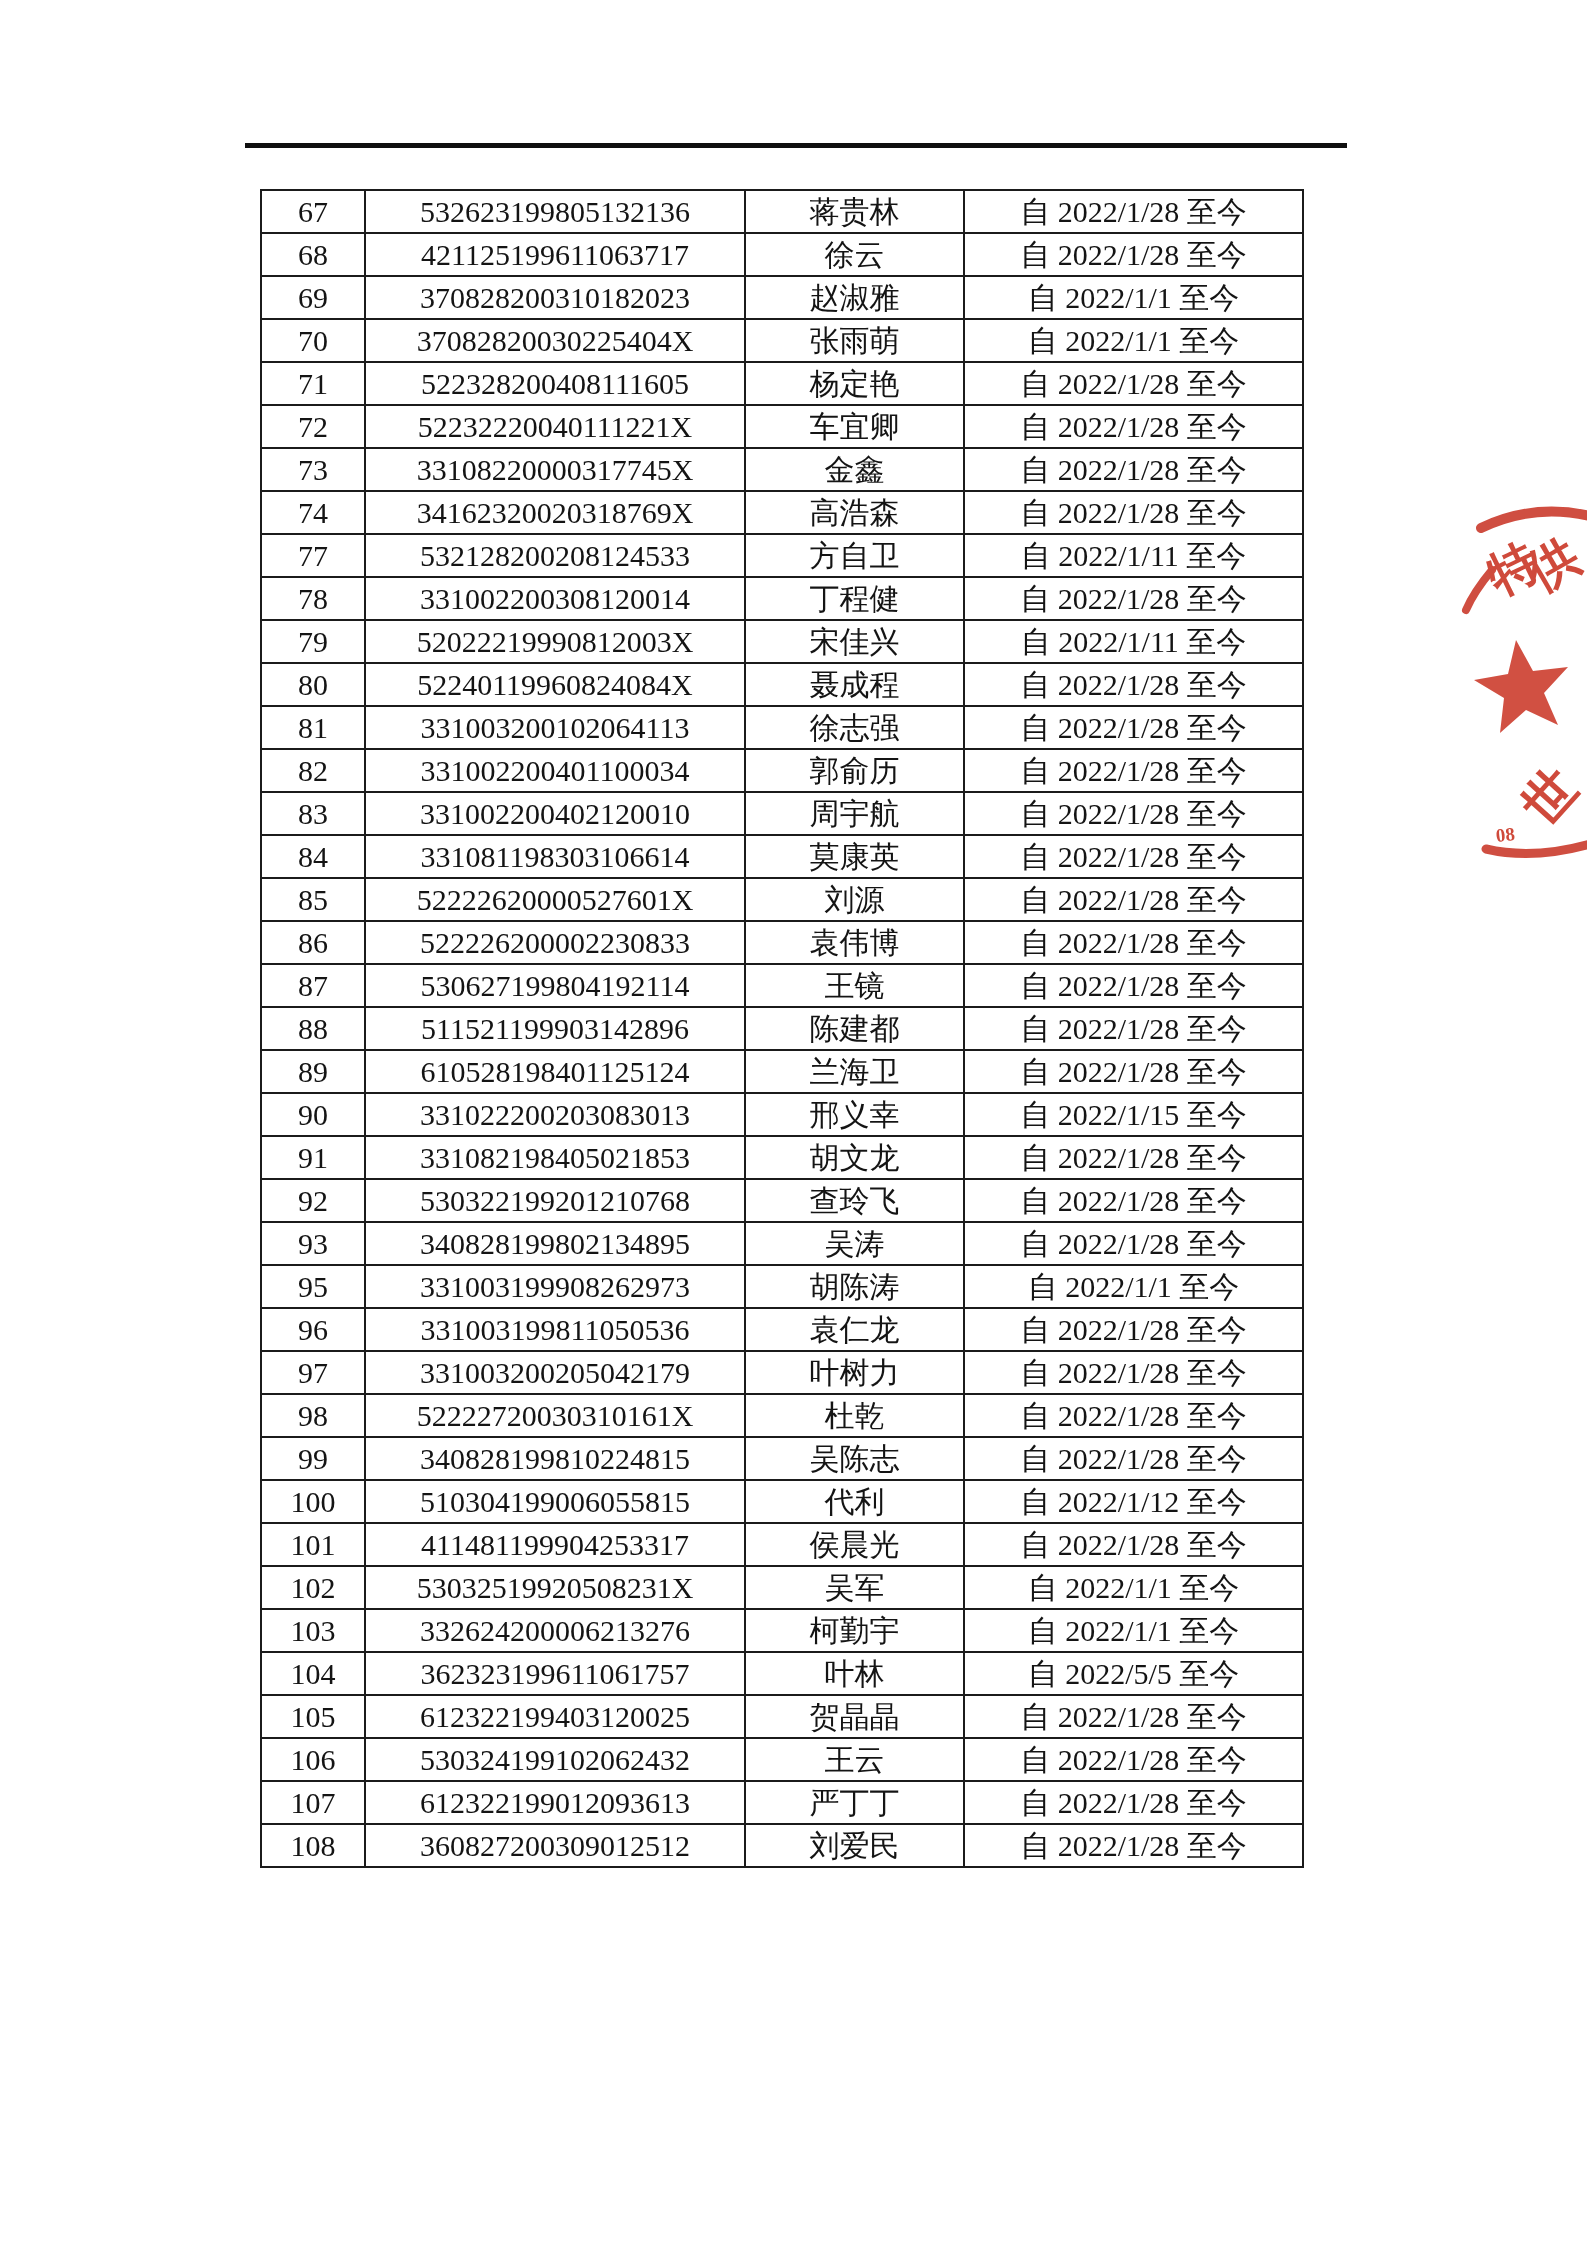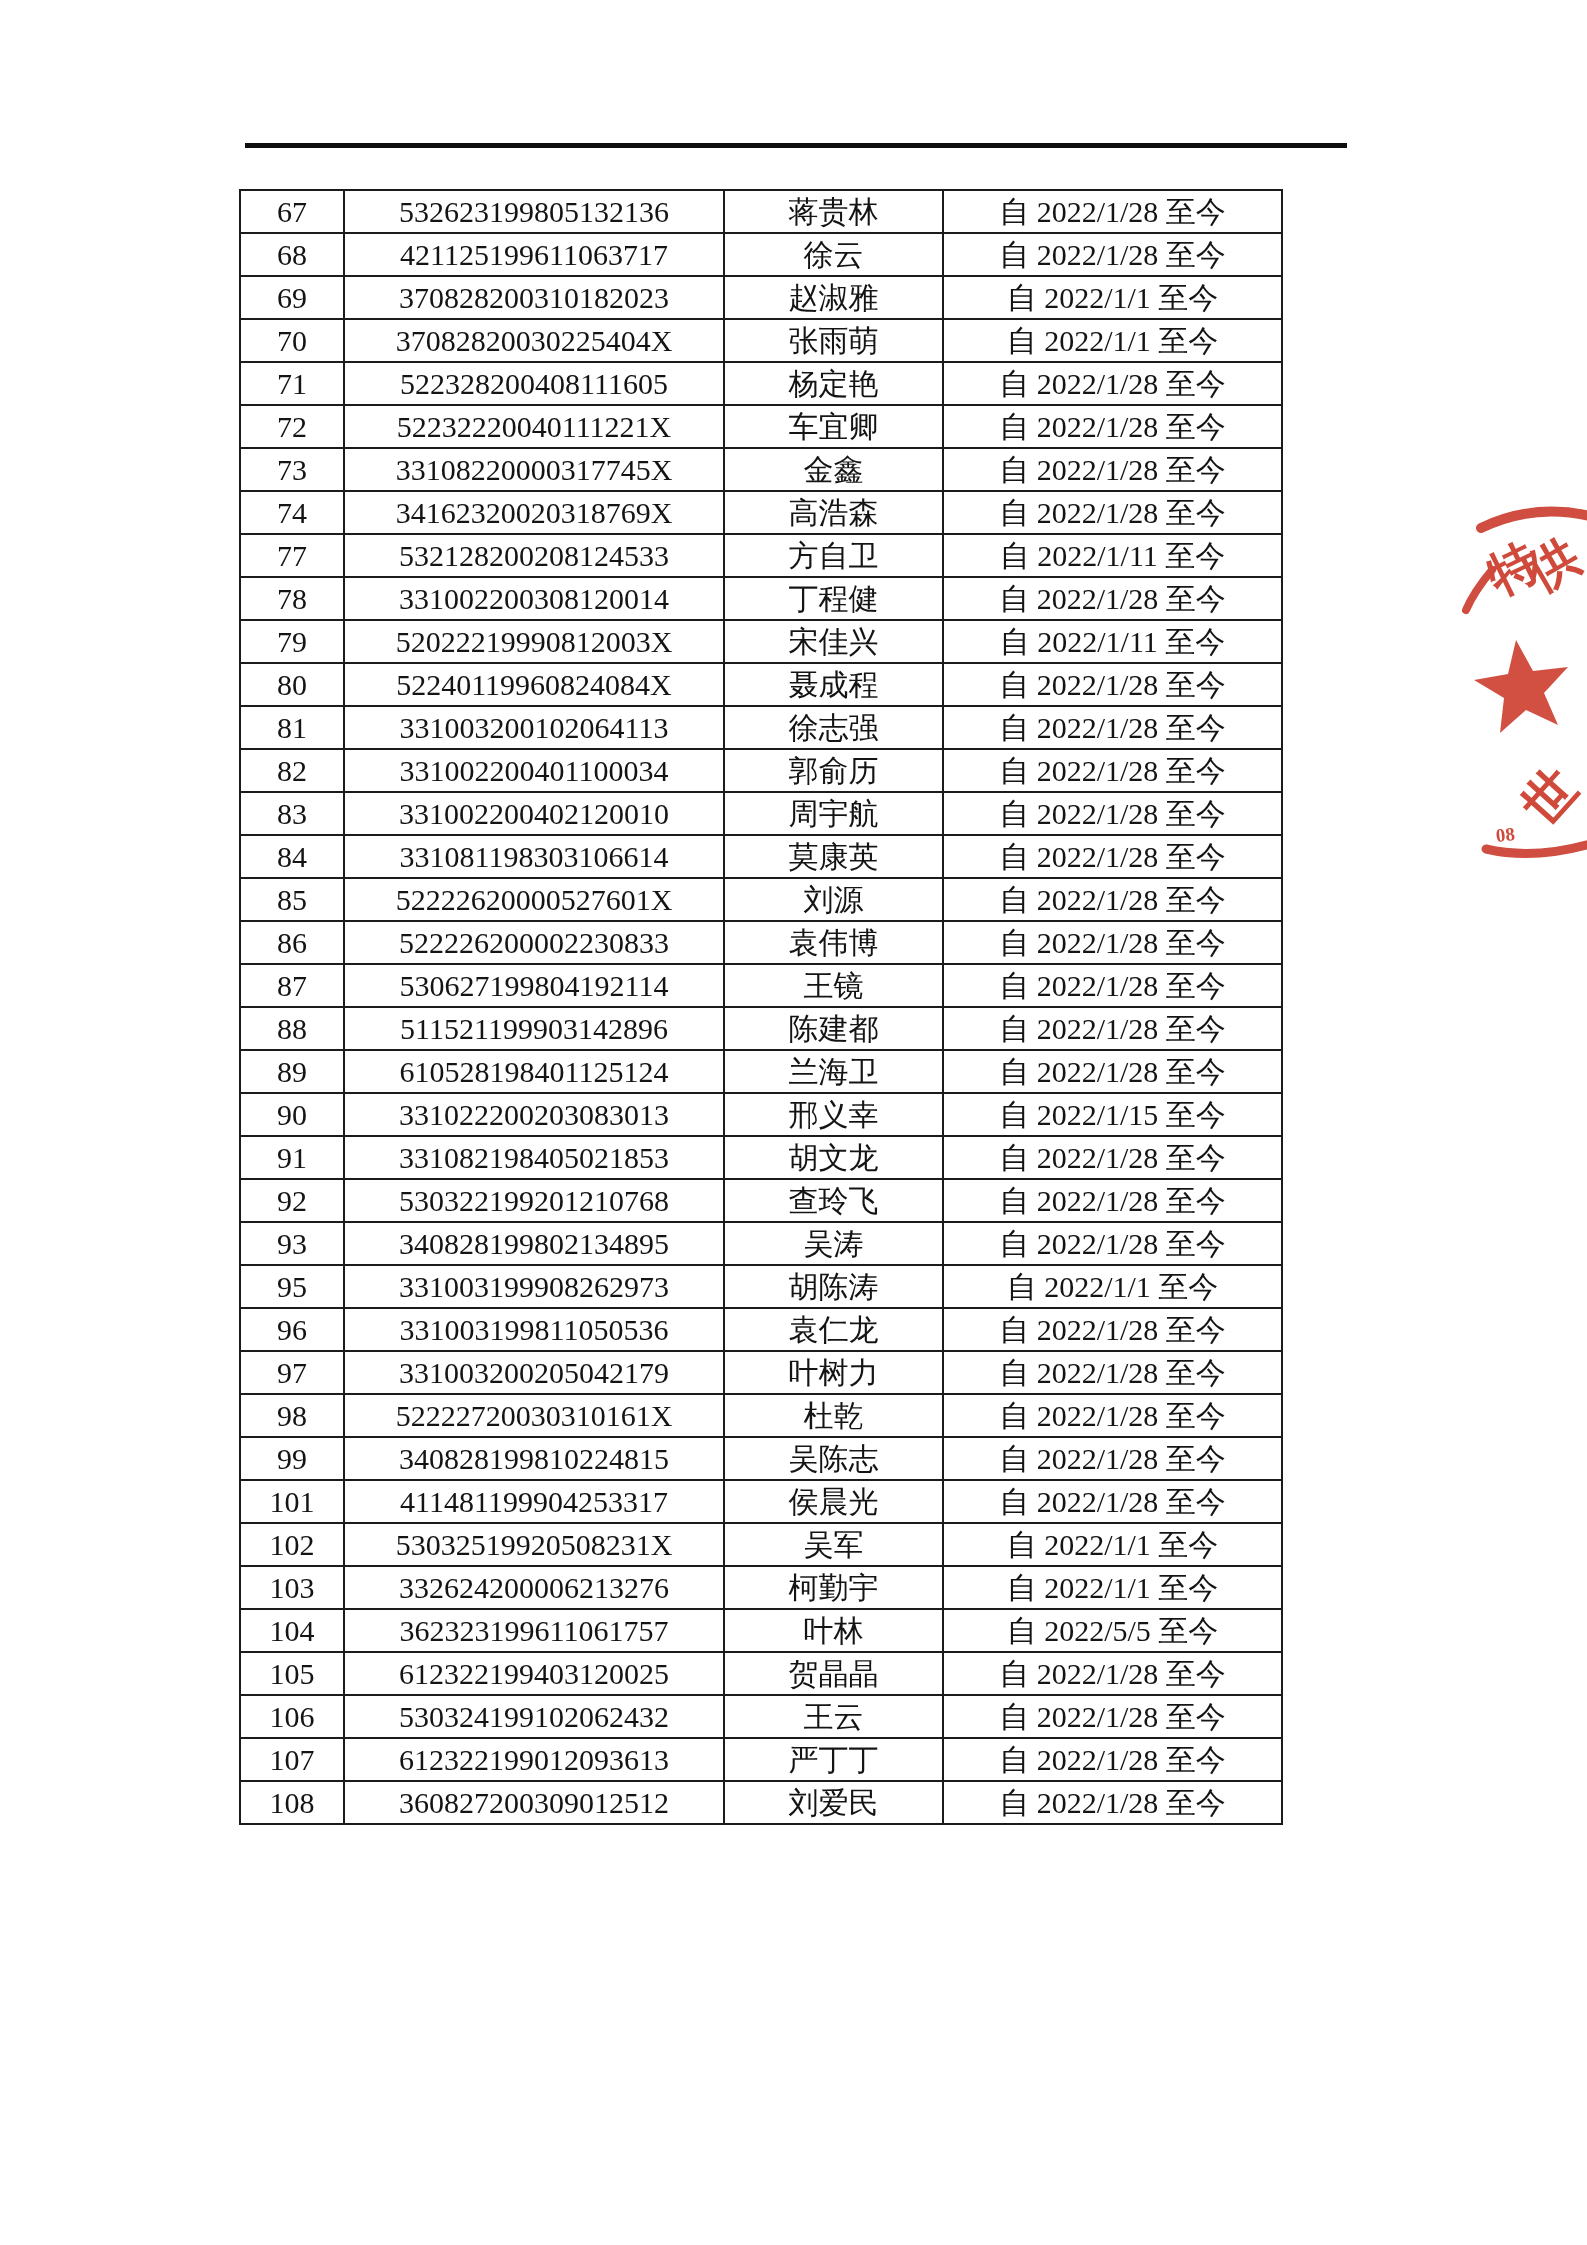--- a/index.html
+++ b/index.html
@@ -14,21 +14,21 @@
   .header-rule{
     position:absolute;
     left:245px;
     top:143px;
     width:1102px;
     height:5px;
     background:#0f0f0f;
   }
   table.roster{
     position:absolute;
-    left:239px;
+    left:260px;
     top:189px;
     width:1042px;
     border-collapse:collapse;
     table-layout:fixed;
   }
   table.roster td{
     border:2px solid #1b1b1b;
     height:39px;
     padding:0;
     text-align:center;
@@ -243,20 +243,26 @@
           <td>杜乾</td>
           <td>自 2022/1/28 至今</td>
         </tr>
         <tr>
           <td>99</td>
           <td>340828199810224815</td>
           <td>吴陈志</td>
           <td>自 2022/1/28 至今</td>
         </tr>
         <tr>
+          <td>100</td>
+          <td>510304199006055815</td>
+          <td>代利</td>
+          <td>自 2022/1/12 至今</td>
+        </tr>
+        <tr>
           <td>101</td>
           <td>411481199904253317</td>
           <td>侯晨光</td>
           <td>自 2022/1/28 至今</td>
         </tr>
         <tr>
           <td>102</td>
           <td>53032519920508231X</td>
           <td>吴军</td>
           <td>自 2022/1/1 至今</td>

